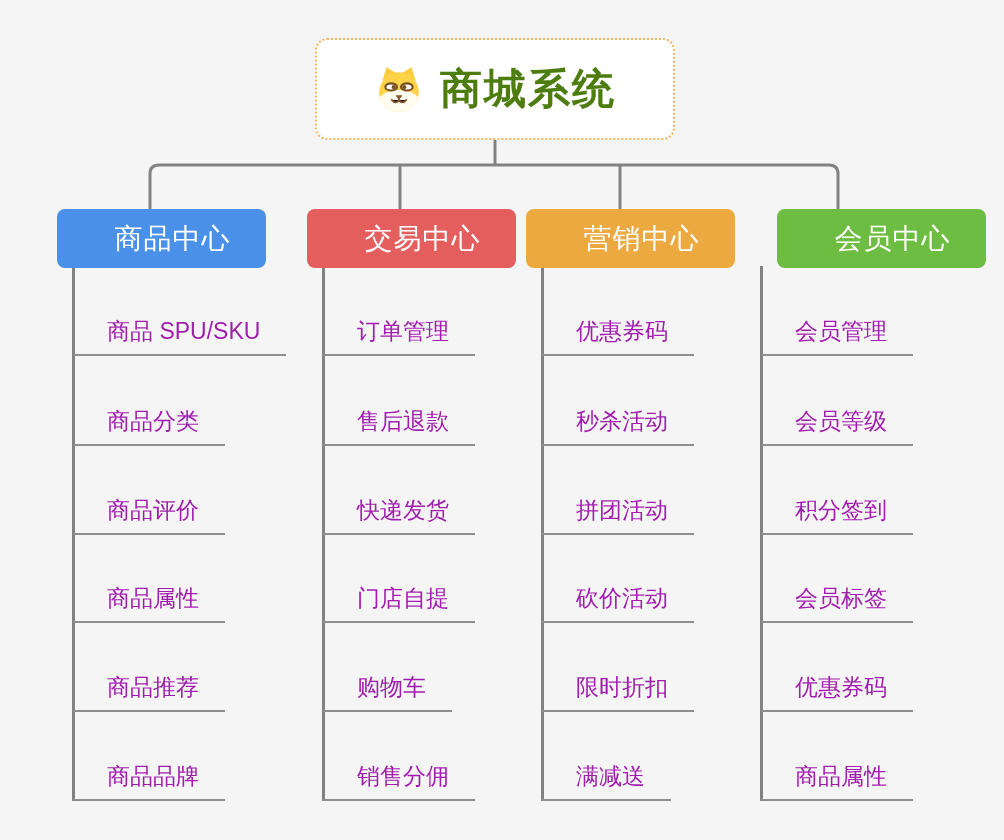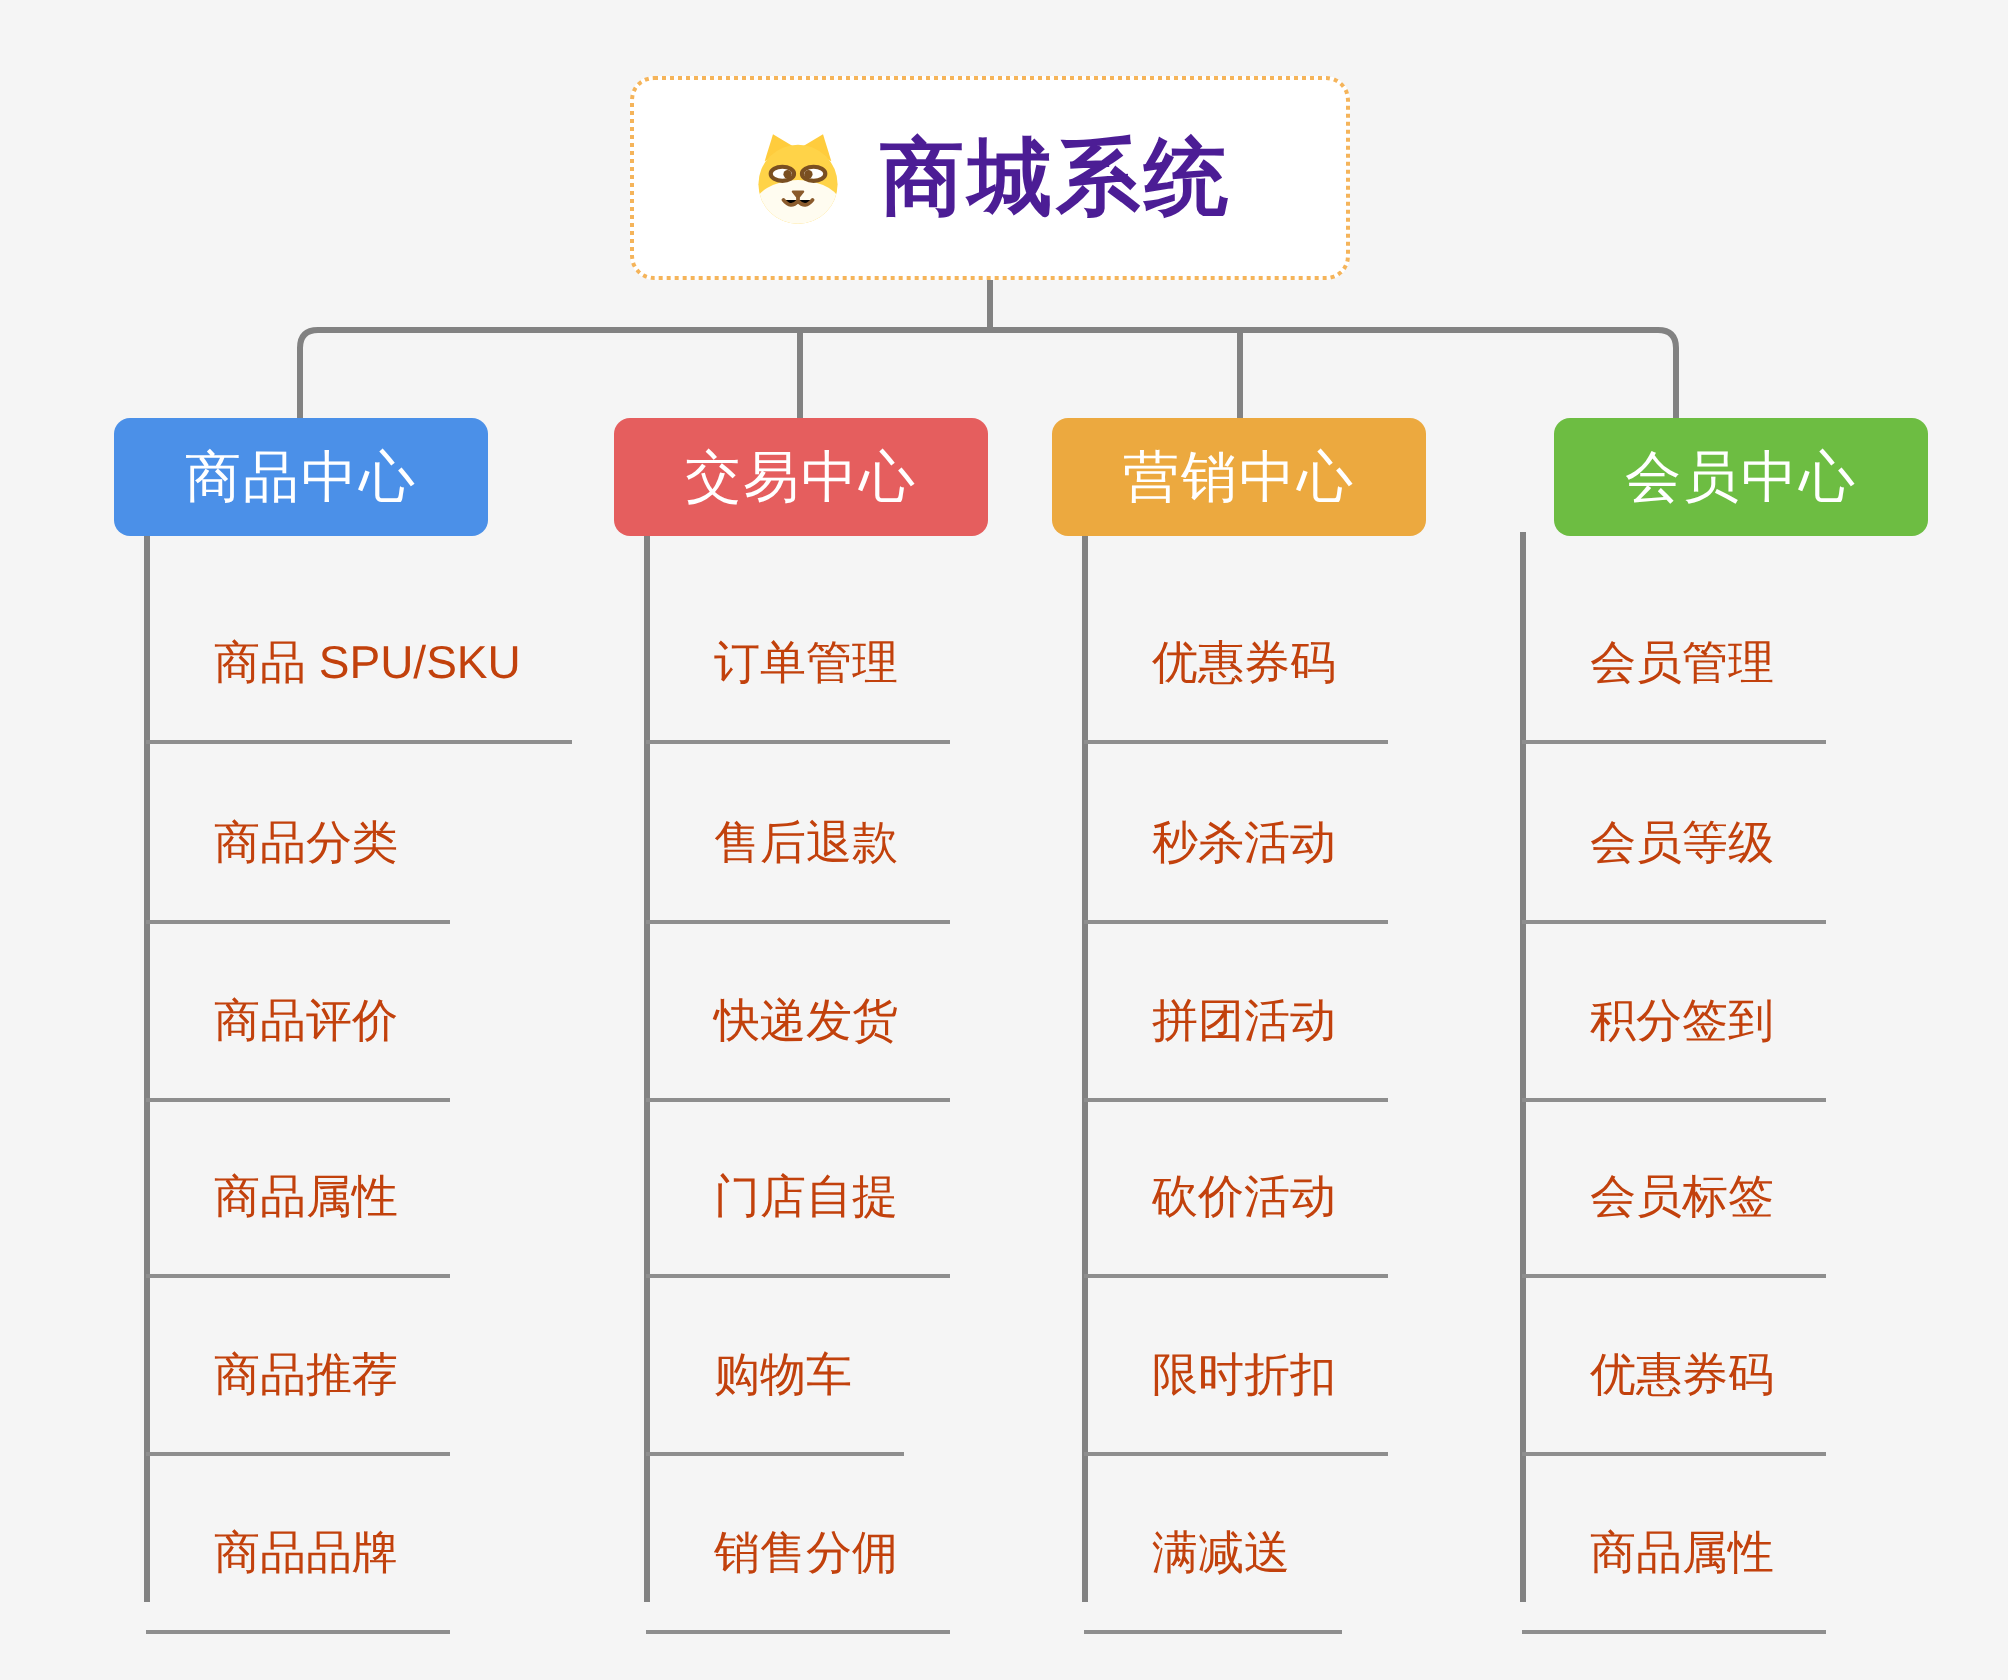--- a/index.html
+++ b/index.html
@@ -23,36 +23,37 @@
   }
   .root .label{font-size:42px;font-weight:bold;letter-spacing:2px;}
   .dog{width:50px;height:50px;flex:0 0 auto;}
 
   
   .branch{
     position:absolute;top:209px;width:187px;height:59px;border-radius:8px;
     display:flex;align-items:center;justify-content:center;
     color:#FFFFFF;font-size:28px;letter-spacing:1px;
     z-index:2;
+    padding-left:22px;
   }
   .b1{left:57px;} .b2{left:307px;align-items:center;} .b3{left:526px;} .b4{left:745px;}
 
   
   .trunk{
     position:absolute;top:266px;width:3px;height:535px;background:#828282;z-index:1;
   }
   .t1{left:72px;} .t2{left:322px;} .t3{left:541px;} .t4{left:760px;}
 
   
   .leaf{
     position:absolute;z-index:2;
     white-space:nowrap;
-    font-size:23px;color:#c2410c;
+    font-size:23px;color:#a21caf;
     line-height:29px;
-    padding:0 26px 24px 34px;
+    padding:0 26px 8px 34px;
     border-bottom:2px solid #8E8E8E;
   }
   .c1{left:73px;} .c2{left:323px;} .c3{left:542px;} .c4{left:761px;}
   .r1{top:317px;} .r2{top:407px;} .r3{top:496px;}
   .r4{top:584px;} .r5{top:673px;} .r6{top:762px;}
 </style>
 </head>
 <body>
 
 <div class="canvas">
@@ -75,21 +76,21 @@
       <path d="M40 16 L36 3 L26 9 Z" fill="#FFCC3D"></path>
       <circle cx="24" cy="27" r="19" fill="#FFD348"></circle>
       <ellipse cx="24" cy="38" rx="21" ry="13" fill="#FFFCF0" clip-path="url(#head)"></ellipse>
       <ellipse cx="16.5" cy="22" rx="5.6" ry="3.4" fill="#FFFFFF" stroke="#7A4F21" stroke-width="2"></ellipse>
       <ellipse cx="31.5" cy="22" rx="5.6" ry="3.4" fill="#FFFFFF" stroke="#7A4F21" stroke-width="2"></ellipse>
       <circle cx="19" cy="22.2" r="2" fill="#7A4F21"></circle>
       <circle cx="29" cy="22.2" r="2" fill="#7A4F21"></circle>
       <path d="M21.5 30.5 h5 l-2.5 3.2 Z" fill="#8A5A2B" stroke="#8A5A2B" stroke-linejoin="round"></path>
       <path d="M24 33.5 V35 M17 34.5 Q20.5 39 24 35 Q27.5 39 31 34.5" stroke="#8A5A2B" stroke-width="1.8" stroke-linecap="round"></path>
     </svg>
-    <span class="label" style="color: #4c1d95;">商城系统</span>
+    <span class="label" style="color: #4d7c0f;">商城系统</span>
   </div>
 
   <div class="branch b1" style="background-color: rgb(75, 144, 232);">
     <span>商品中心</span>
   </div>
   <div class="branch b2" style="background-color: rgb(229, 94, 94);">
     <span>交易中心</span>
   </div>
   <div class="branch b3" style="background-color: rgb(236, 169, 63);">
     <span>营销中心</span>

